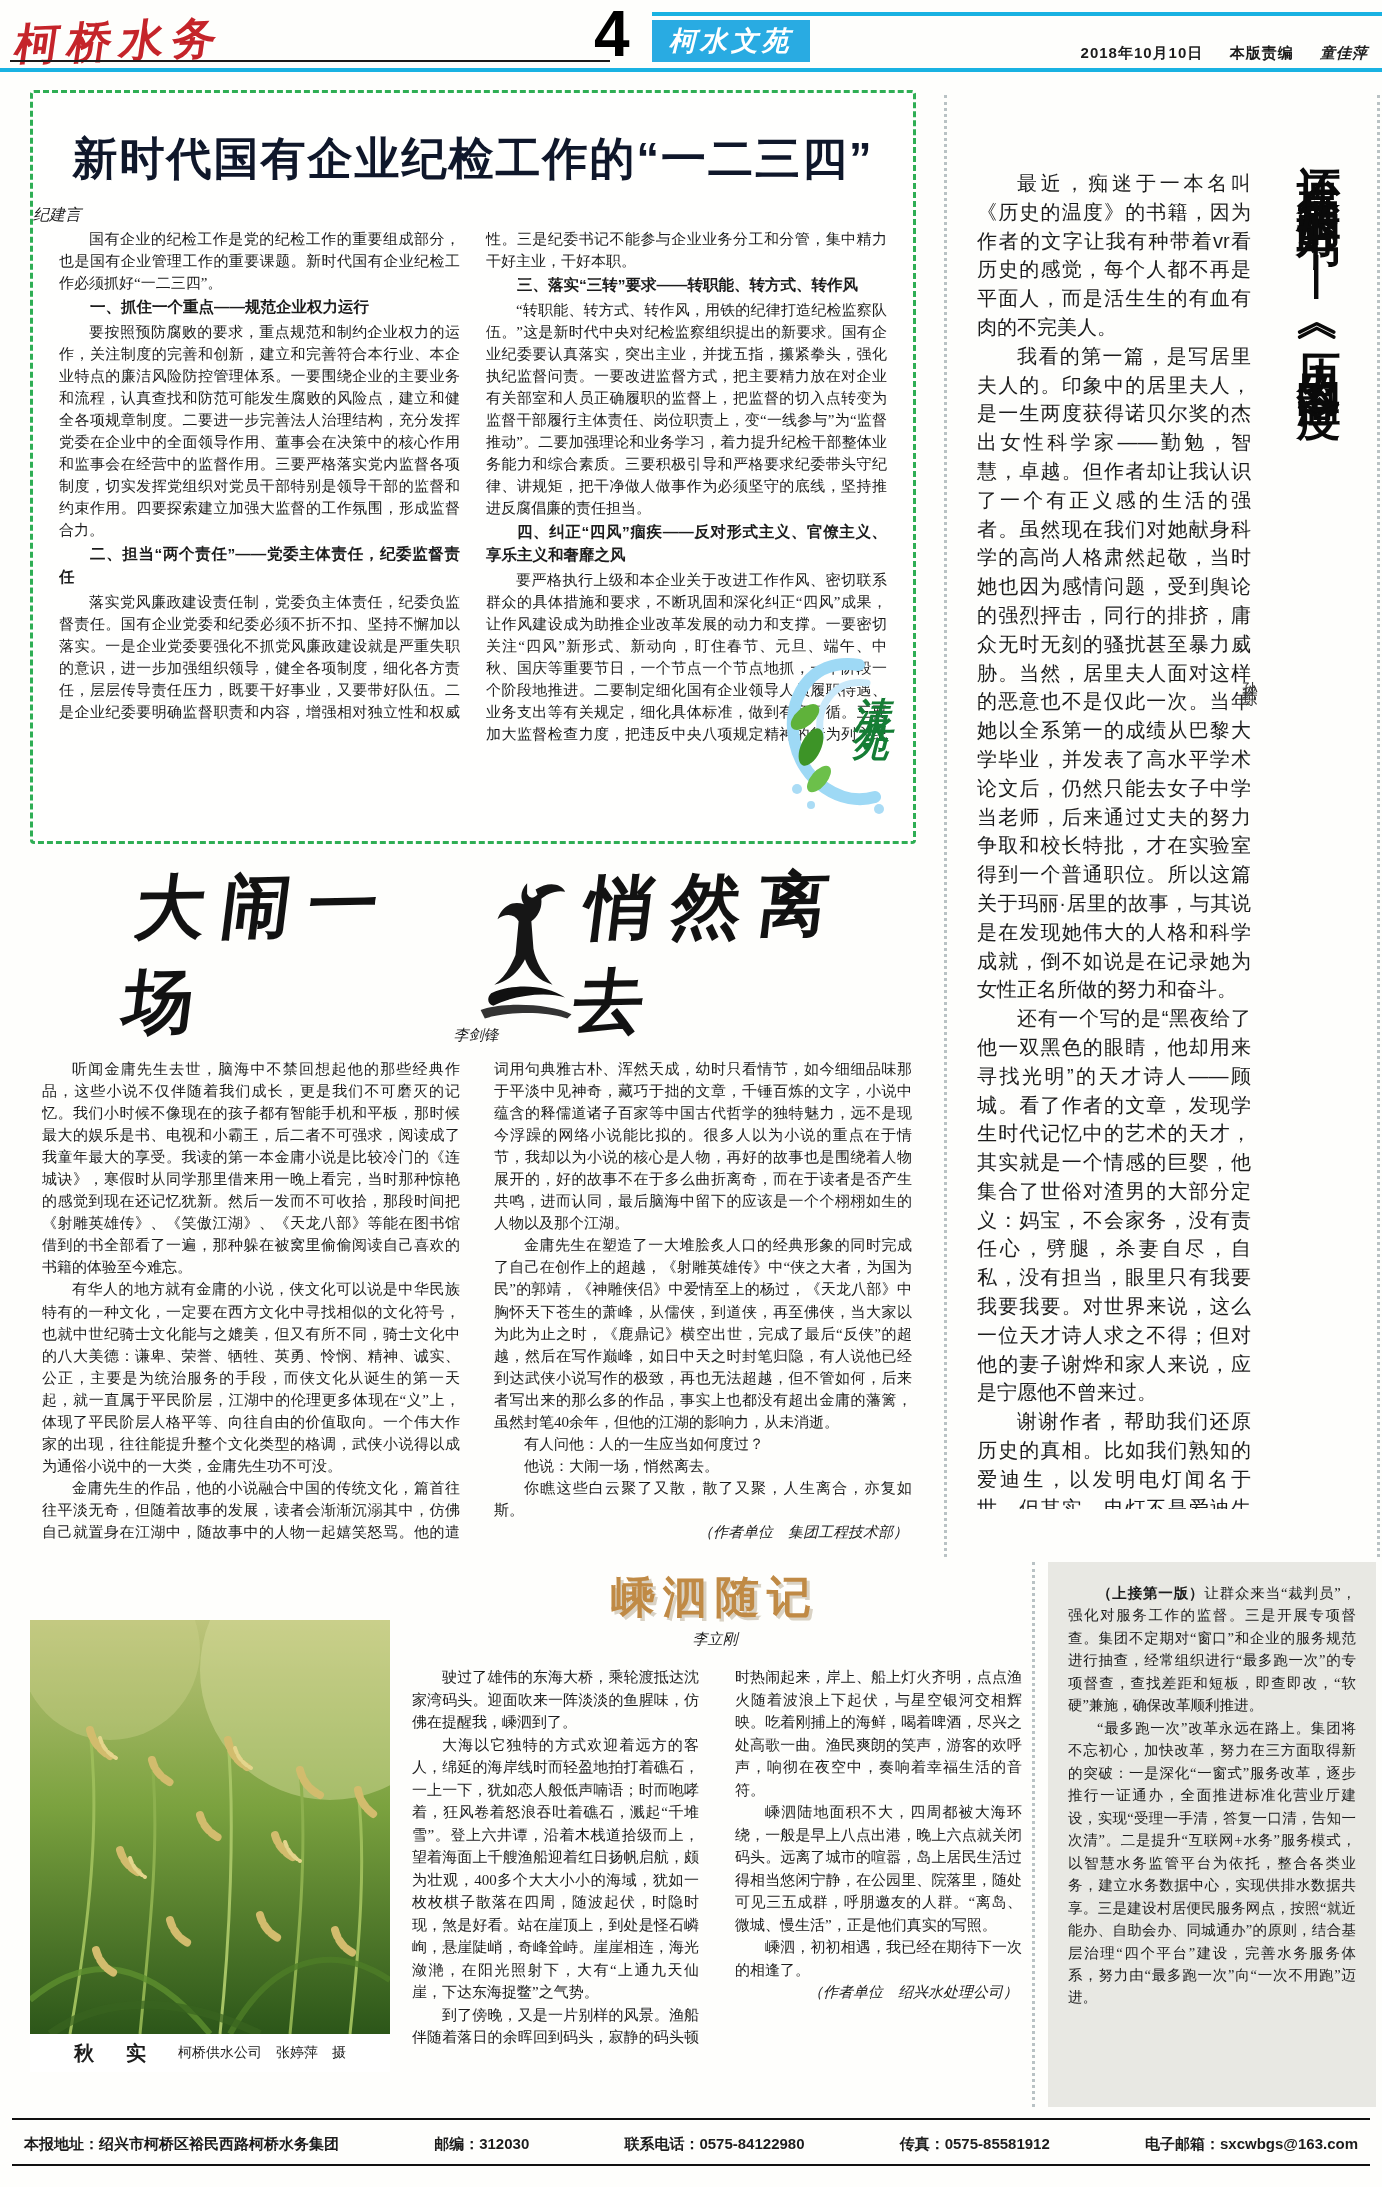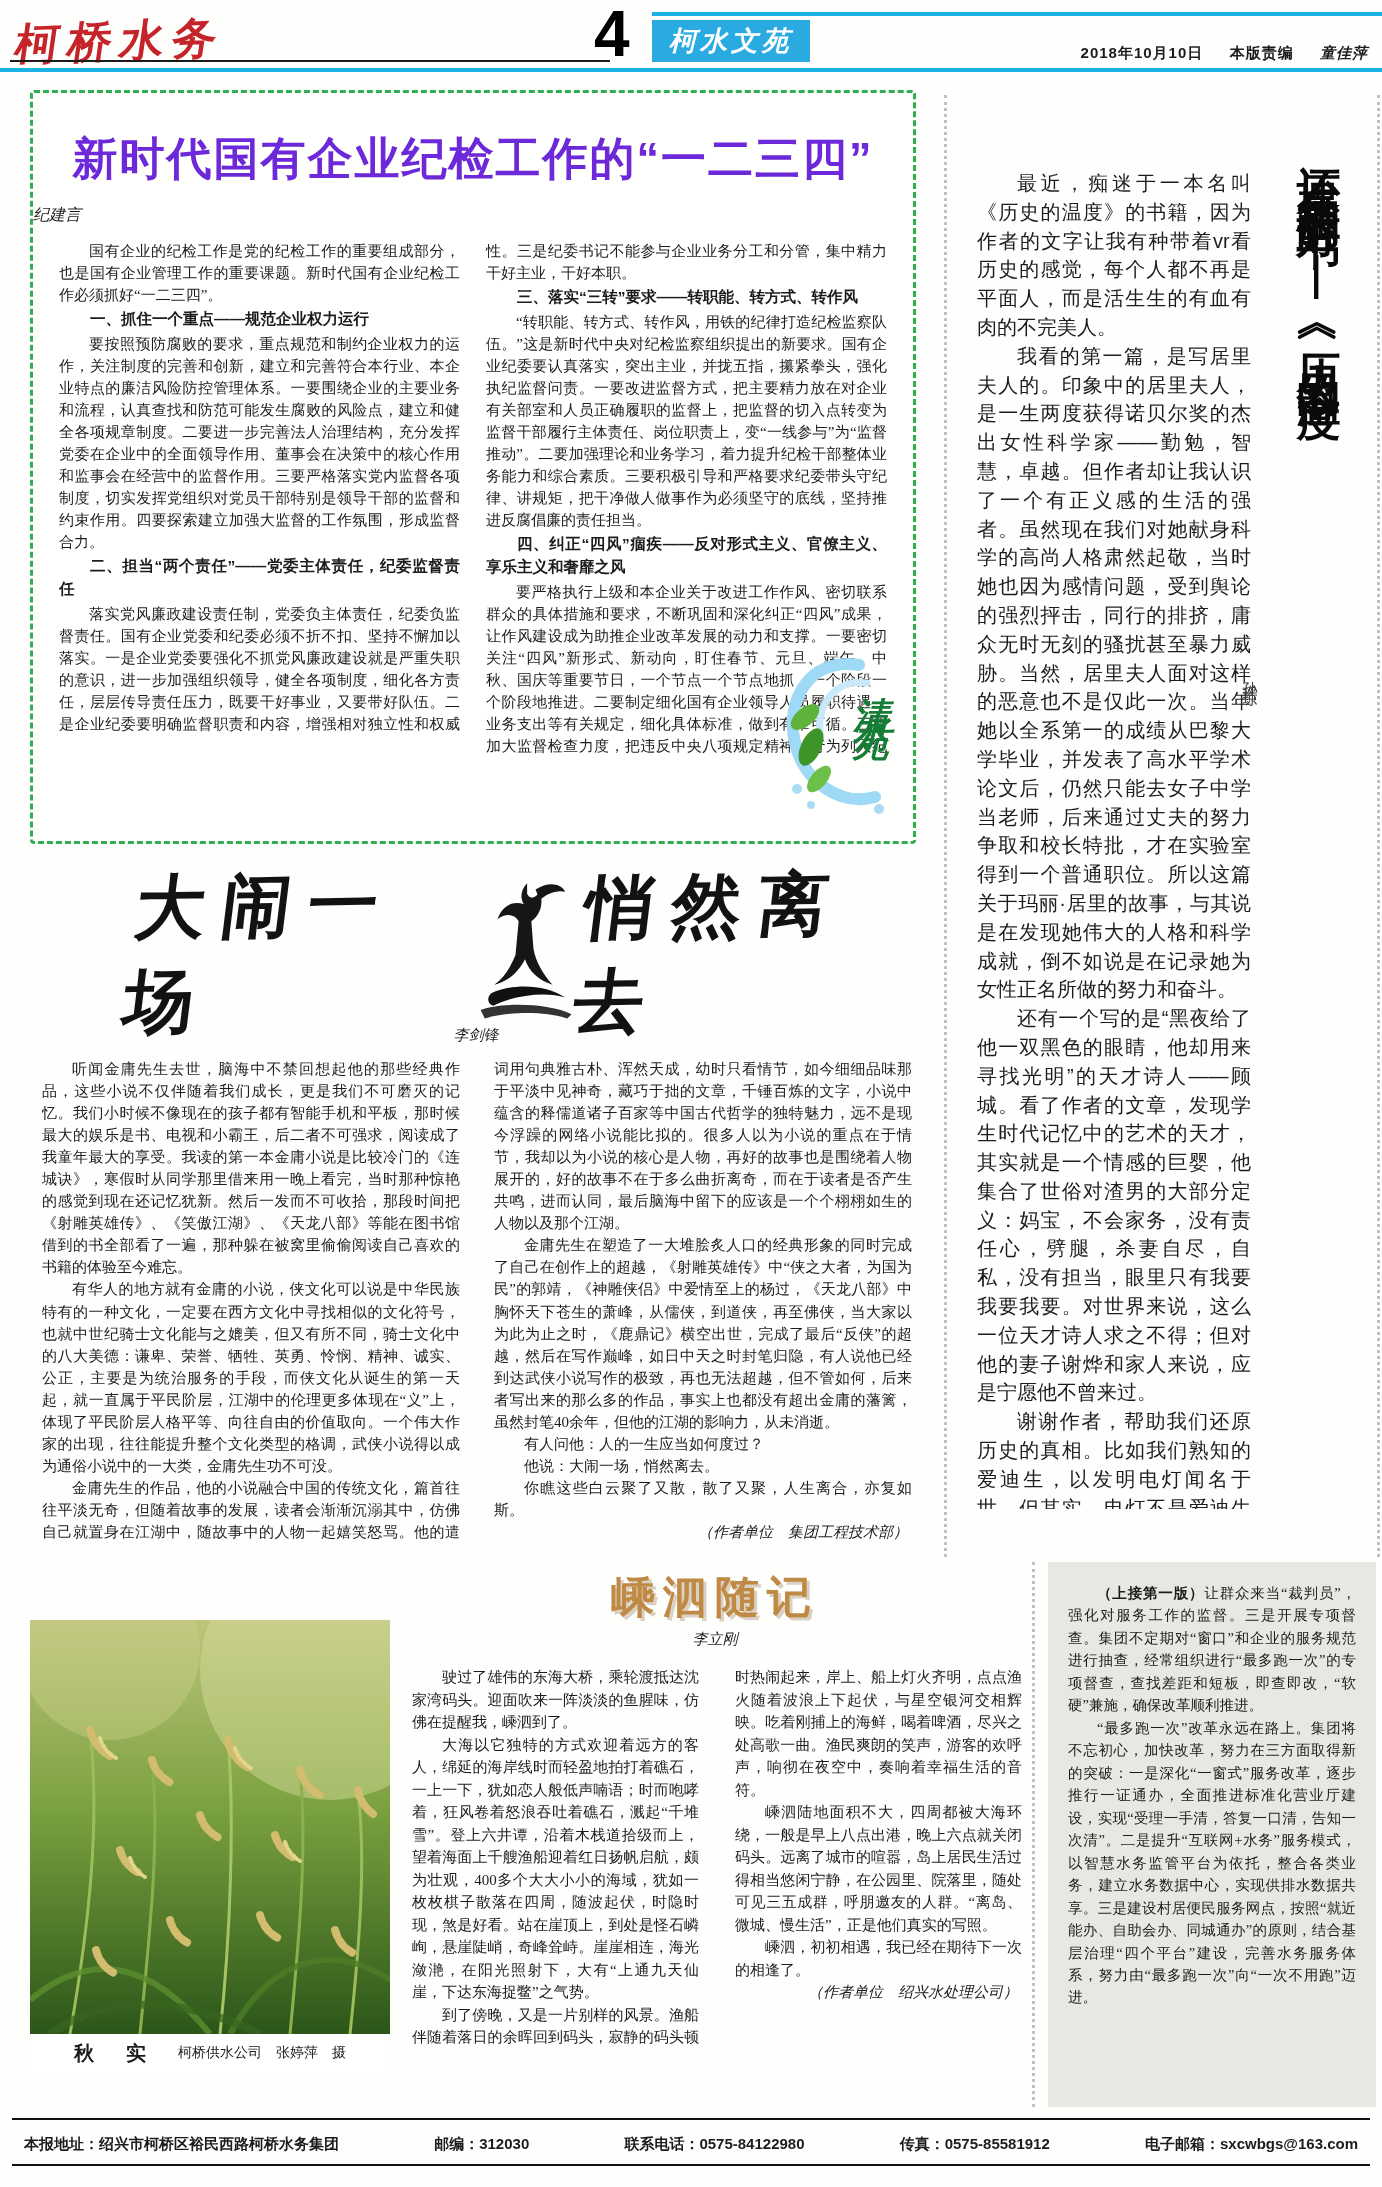--- a/index.html
+++ b/index.html
@@ -15,24 +15,24 @@
   .m-section{position:absolute;left:652px;top:20px;width:158px;height:42px;background:#29abe2;
              color:#fff;font-size:27px;font-weight:900;letter-spacing:4px;text-align:center;line-height:42px;
              transform-origin:left top;font-style:italic;}
   .m-date{position:absolute;right:14px;top:44px;font-size:15px;font-weight:bold;
           font-family:"Liberation Sans",sans-serif;letter-spacing:1px;}
   .m-date .ed{font-family:"Liberation Serif",serif;font-style:italic;font-weight:bold;}
   .m-cyanbottom{position:absolute;left:0;top:68px;width:1382px;height:4px;background:#19b2e2;}
   
   .a1-box{position:absolute;left:30px;top:90px;width:880px;height:748px;border:3px dashed #2fae54;
           border-radius:4px;background:#fffffe;}
-  .a1-title{margin-top:36px;text-align:center;font-size:45px;font-weight:900;color:#6d28d9;
+  .a1-title{margin-top:36px;text-align:center;font-size:45px;font-weight:900;color:#0f172a;
             font-family:"Liberation Sans",sans-serif;letter-spacing:2px;}
   .a1-author{text-align:left;margin-top:16px;font-size:16px;font-style:italic;}
-  .a1-body{margin:14px 26px 0 26px;height:520px;column-count:2;column-gap:26px;overflow:hidden;
+  .a1-body{margin:2px 26px 0 26px;height:520px;column-count:2;column-gap:26px;overflow:hidden;
            font-size:15px;line-height:1.47;text-align:justify;}
   .a1-body p{margin:0;text-indent:2em;}
   .a1-body h4{margin:2px 0;font-size:15.5px;font-family:"Liberation Sans",sans-serif;
               font-weight:bold;text-indent:2em;text-align:justify;}
   .qsy{position:absolute;right:10px;bottom:6px;width:128px;height:196px;}
   .qsy svg{position:absolute;left:0;top:0;}
   .qsy .t{position:absolute;right:8px;top:28px;writing-mode:vertical-rl;font-size:36px;font-weight:900;
           color:#157d35;letter-spacing:14px;font-style:italic;font-family:"Liberation Serif",serif;}
   
   .rev{position:absolute;left:944px;top:95px;width:436px;height:1462px;

